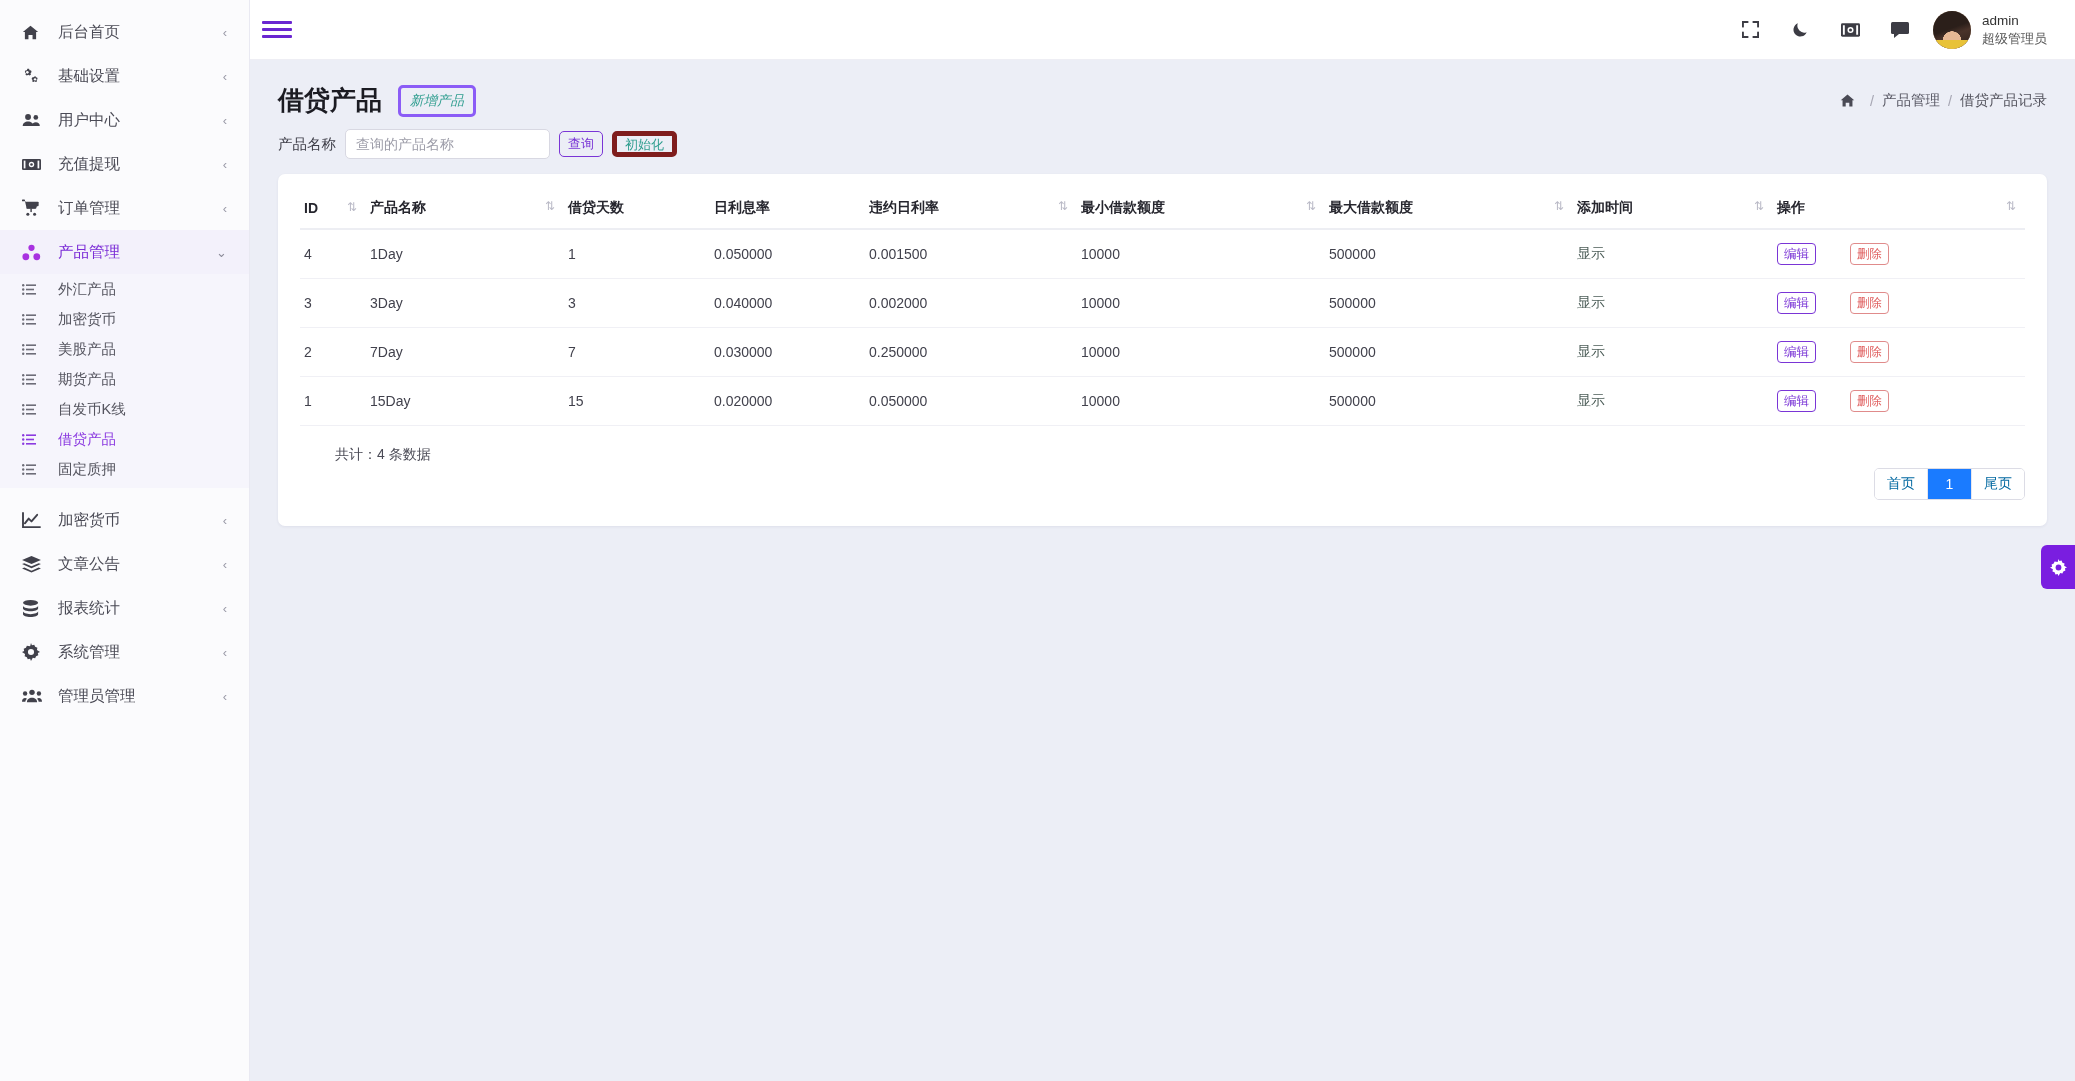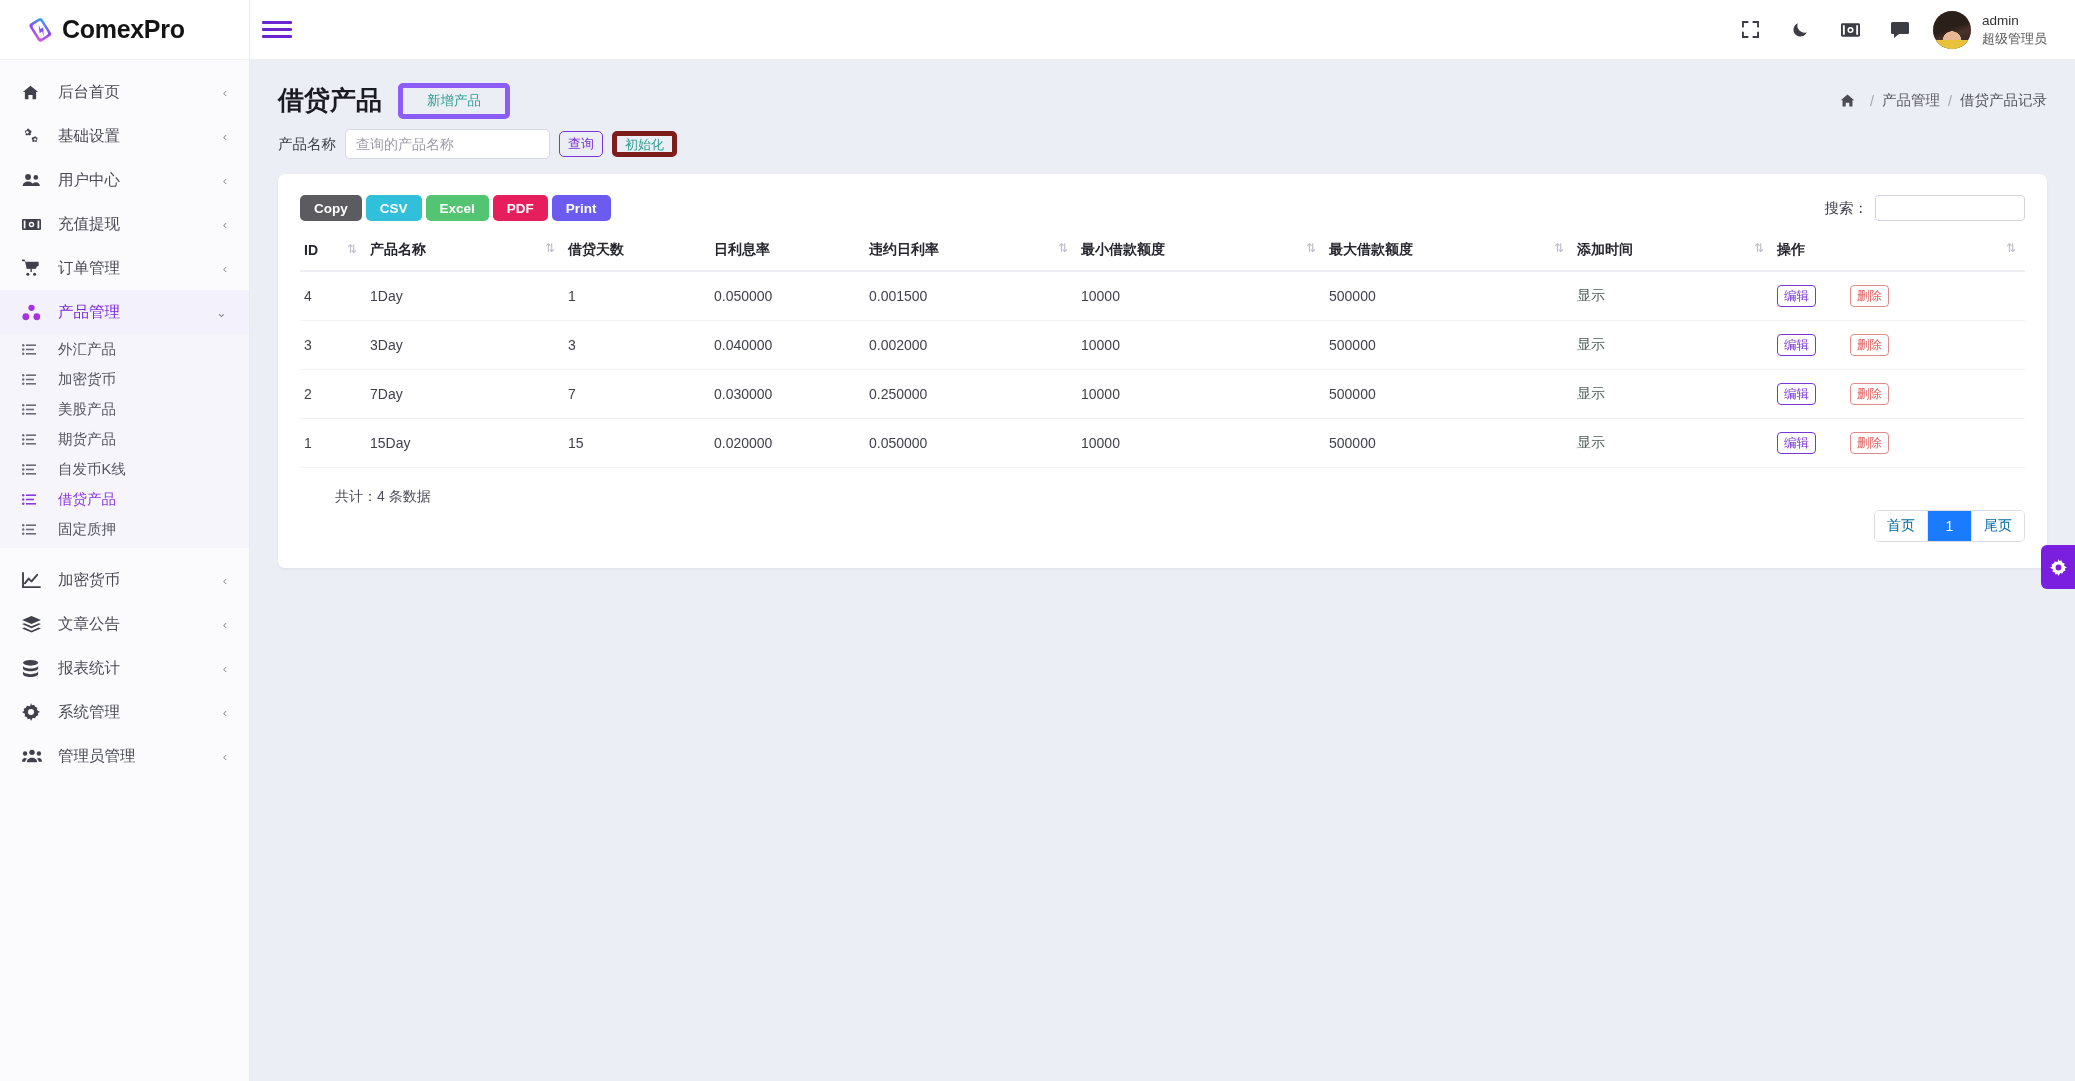--- a/index.html
+++ b/index.html
@@ -133,27 +133,28 @@
     overflow: hidden;
   }
   #page-head {
     display: flex; align-items: center;
     padding: 25px 28px 0 28px;
     height: 56px;
   }
   #page-title { font-size: 26px; font-weight: bold; color: #1b1b22; }
   #new-product-badge {
     margin-left: 16px;
-    border: 5px solid #8b5cf6;
+    border: 3px solid #8b5cf6;
     color: #2f9e8f;
     border-radius: 5px;
     font-size: 13.5px;
-    padding: 4px 24px;
+    padding: 4px 9px;
     cursor: pointer;
     background: transparent;
+    font-style: italic;
   }
   #breadcrumb {
     margin-left: auto;
     display: flex; align-items: center;
     font-size: 14.5px; color: #5a5a66;
   }
   #breadcrumb .bc-home {
     width: 28px; height: 24px;
     display: flex; align-items: center; justify-content: center;
     color: #4a4a55; cursor: pointer;
@@ -303,39 +304,20 @@
     display: flex; align-items: center; justify-content: center;
     color: #fff; cursor: pointer;
     z-index: 8;
   }
 </style>
 </head>
 <body>
 
 <div id="sidebar">
 
-  <div id="brand">
-    <span class="logo-mark">
-      <svg width="30" height="30" viewBox="0 0 30 30">
-        <defs>
-          <linearGradient id="lg1" x1="0" y1="1" x2="1" y2="0">
-            <stop offset="0%" stop-color="#e05bd8"></stop>
-            <stop offset="50%" stop-color="#8a4bf0"></stop>
-            <stop offset="100%" stop-color="#2fb4e8"></stop>
-          </linearGradient>
-        </defs>
-        <g transform="rotate(-32 15 15)">
-          <rect x="7" y="4" width="15" height="21" rx="3" fill="url(#lg1)"></rect>
-          <rect x="9.5" y="6.5" width="10" height="16" rx="2" fill="#fdfdff"></rect>
-          <path d="M16 9 L12 17 h3.2 l-1.4 5 4.6-8.2h-3.3z" fill="url(#lg1)"></path>
-        </g>
-      </svg>
-    </span>
-    <span class="logo-text">ComexPro</span>
-  </div>
 
   <div class="nav-list">
 
     <div class="nav-item">
       <span class="nav-ic">
         <svg width="17" height="17" viewBox="0 0 20 20" fill="currentColor">
             <path d="M10 2 1 9.5h2.4V18h4.2v-5h4.8v5h4.2V9.5H19z"></path>
           </svg>
       </span>
       <span class="nav-label">后台首页</span>
@@ -637,32 +619,20 @@
 
   <div id="filter-row">
     <span class="f-label">产品名称</span>
     <input id="product-name-input" type="text" placeholder="查询的产品名称" style="">
     <button id="btn-query" class="btn-outline">查询</button>
     <button id="btn-reset" class="btn-outline">初始化</button>
   </div>
 
   <div id="card">
 
-    <div id="card-tools">
-      <button id="dt-copy" class="dt-btn">Copy</button>
-      <button id="dt-csv" class="dt-btn">CSV</button>
-      <button id="dt-excel" class="dt-btn">Excel</button>
-      <button id="dt-pdf" class="dt-btn">PDF</button>
-      <button id="dt-print" class="dt-btn">Print</button>
-
-      <div id="search-block">
-        <span class="s-label">搜索：</span>
-        <input id="table-search-input" type="text" value="" style="">
-      </div>
-    </div>
 
     <table>
       <thead>
         <tr>
           <th style="width:66px"><span>ID</span><span class="sort">⇅</span></th>
           <th style="width:198px"><span>产品名称</span><span class="sort">⇅</span></th>
           <th style="width:146px"><span>借贷天数</span></th>
           <th style="width:155px"><span>日利息率</span></th>
           <th style="width:212px"><span>违约日利率</span><span class="sort">⇅</span></th>
           <th style="width:248px"><span>最小借款额度</span><span class="sort">⇅</span></th>

